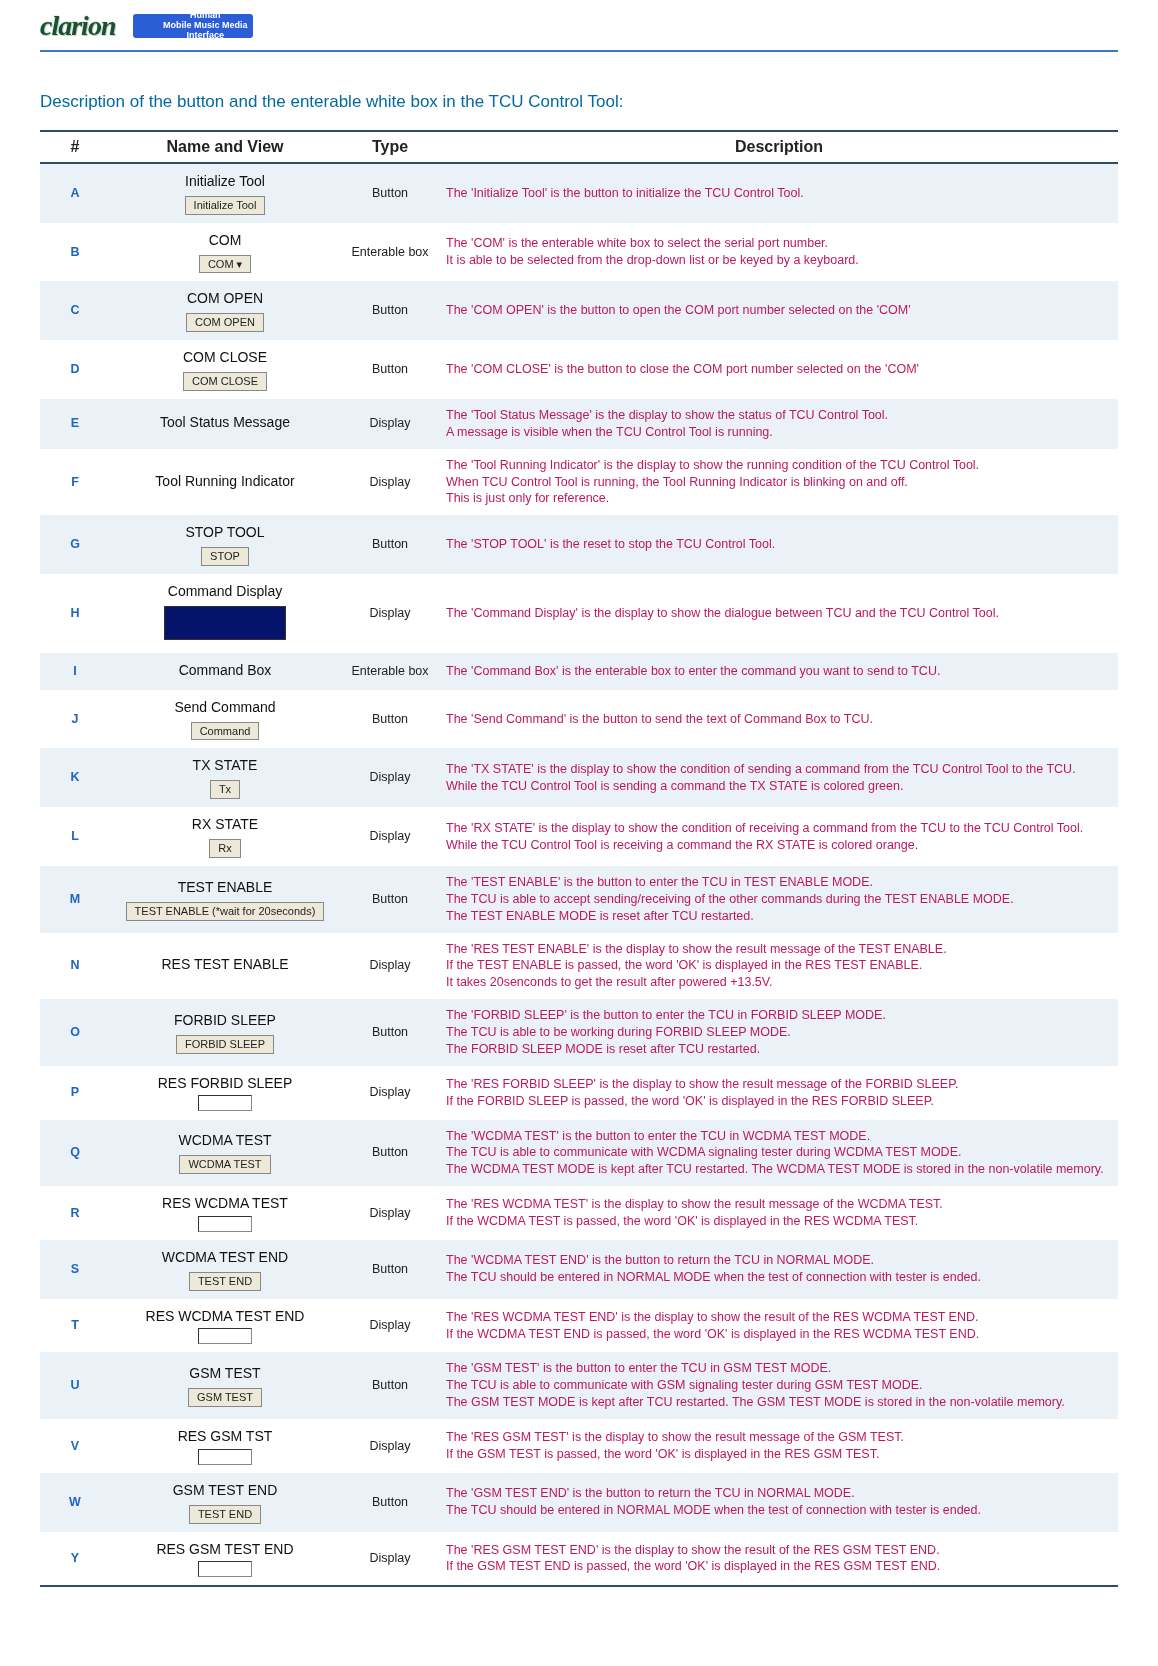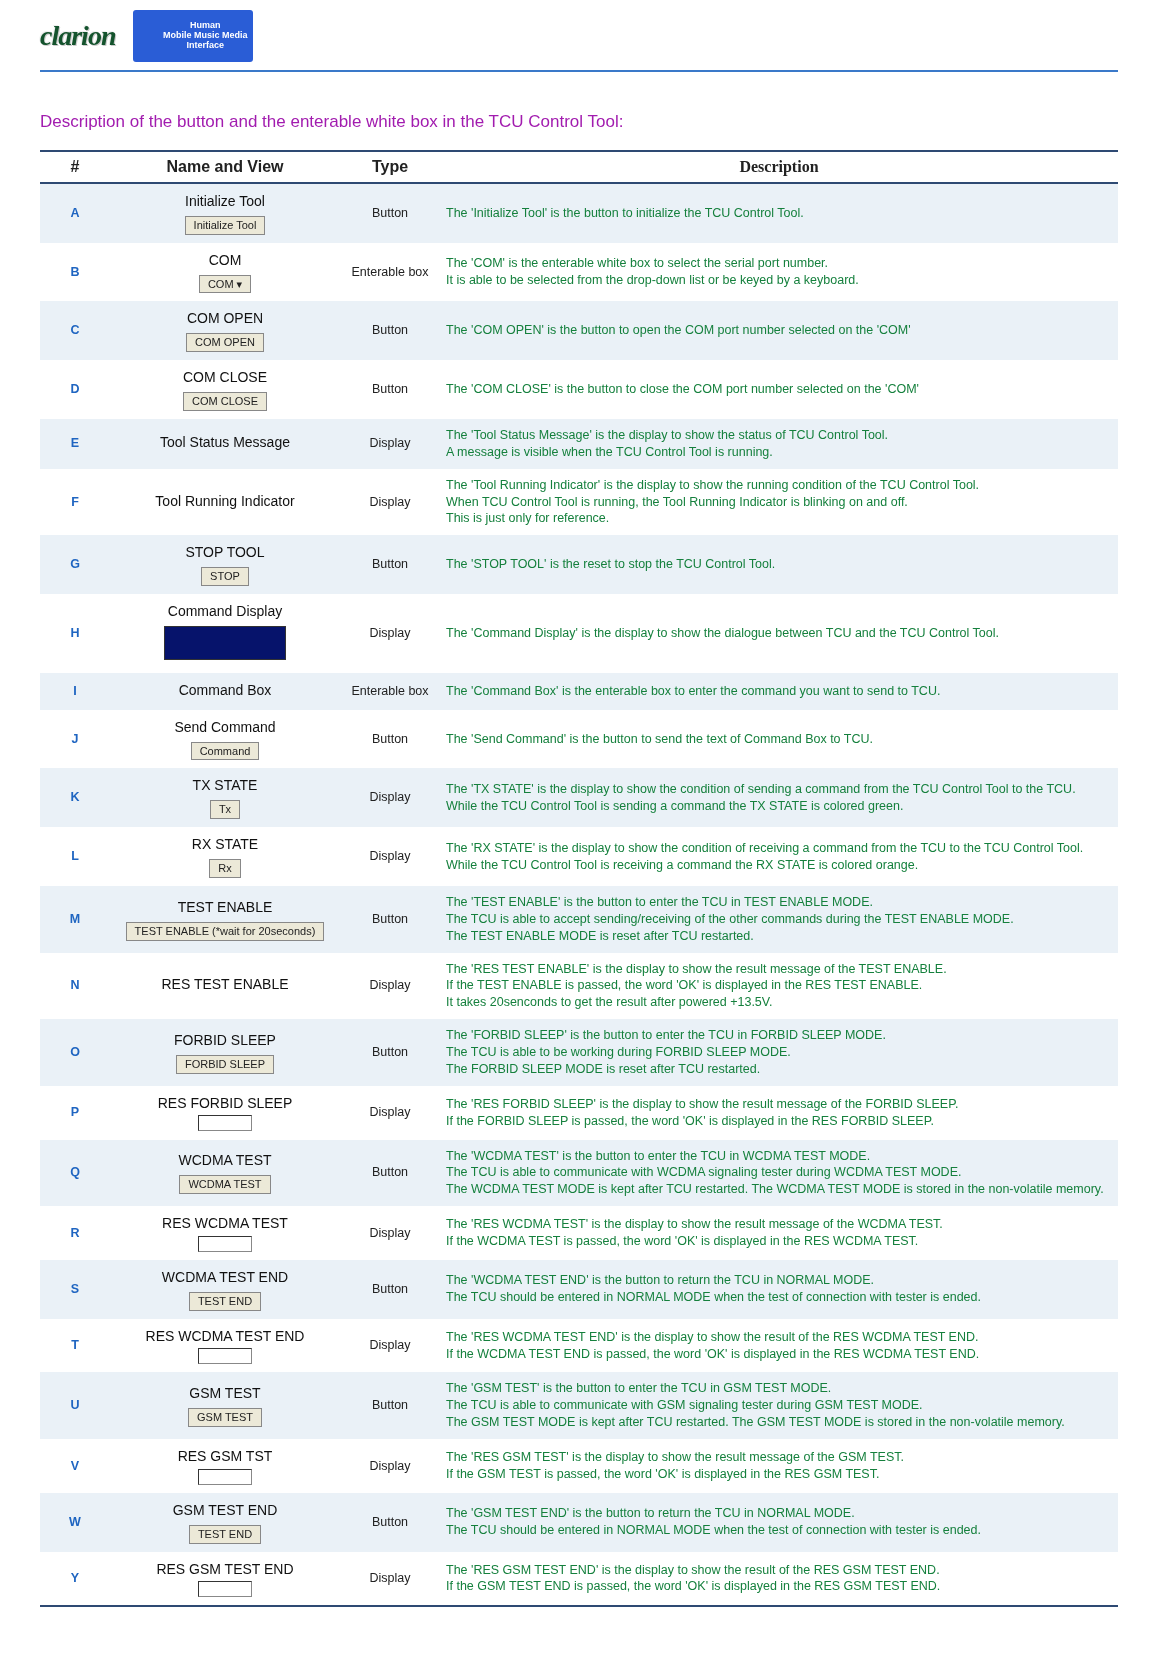--- a/index.html
+++ b/index.html
@@ -25,21 +25,21 @@
     font-family: "Times New Roman", serif;
     font-size: 28px;
     font-weight: bold;
     font-style: italic;
     letter-spacing: -1px;
     color: #14532d;
     text-shadow: 1px 1px 0 #ccc, -1px -1px 0 #eee;
   }
   .badge {
     width: 120px;
-    height: 52px;
+    height: 24px;
     background: #2a5dd6;
     color: #fff;
     font-size: 9px;
     font-weight: bold;
     border-radius: 3px;
     display: inline-flex;
     align-items: center;
     justify-content: flex-end;
     padding: 0 6px;
     box-sizing: border-box;
@@ -49,37 +49,37 @@
   .badge .bl { color:#fff; display:block; }
   .hr-blue {
     height: 2px;
     background: #3a79c9;
     margin-top: 0;
     margin-bottom: 40px;
   }
   .intro {
     font-size: 17px;
     margin: 0 0 18px 0;
-    color: #a21caf;
+    color: #0369a1;
   }
   table.main {
     width: 100%;
     border-collapse: collapse;
     table-layout: fixed;
   }
   table.main thead th {
     border-top: 2px solid #2e4a73;
     border-bottom: 2px solid #2e4a73;
     font-weight: bold;
     font-size: 16px;
     padding: 6px 4px;
     text-align: center;
     background: #fff;
   }
-  table.main thead th.desc { text-align: center; font-family: Liberation Serif, serif; }
+  table.main thead th.desc { text-align: center; }
   table.main tbody td {
     padding: 8px 6px;
     vertical-align: middle;
     font-size: 12.5px;
     line-height: 1.35;
   }
   table.main tbody tr.alt td { background: #eaf1f7; }
   td.col-id {
     color: #1f65c1;
     font-weight: bold;
@@ -94,21 +94,21 @@
     font-size: 14px;
   }
   td.col-type {
     text-align: center;
     width: 90px;
     font-size: 13px;
     margin-top: 8px;
   }
   td.col-desc {
     font-size: 12.5px;
-    color: #15803d;
+    color: #be185d;
     margin-left: 24px;
   }
   .nm-label { display:block; margin-bottom:2px; font-size:14px; color:#111; }
   .ui-btn {
     display:inline-block;
     background: #ece9d8;
     border: 1px solid #888;
     padding: 1px 8px;
     font-size: 11px;
     color:#222;

